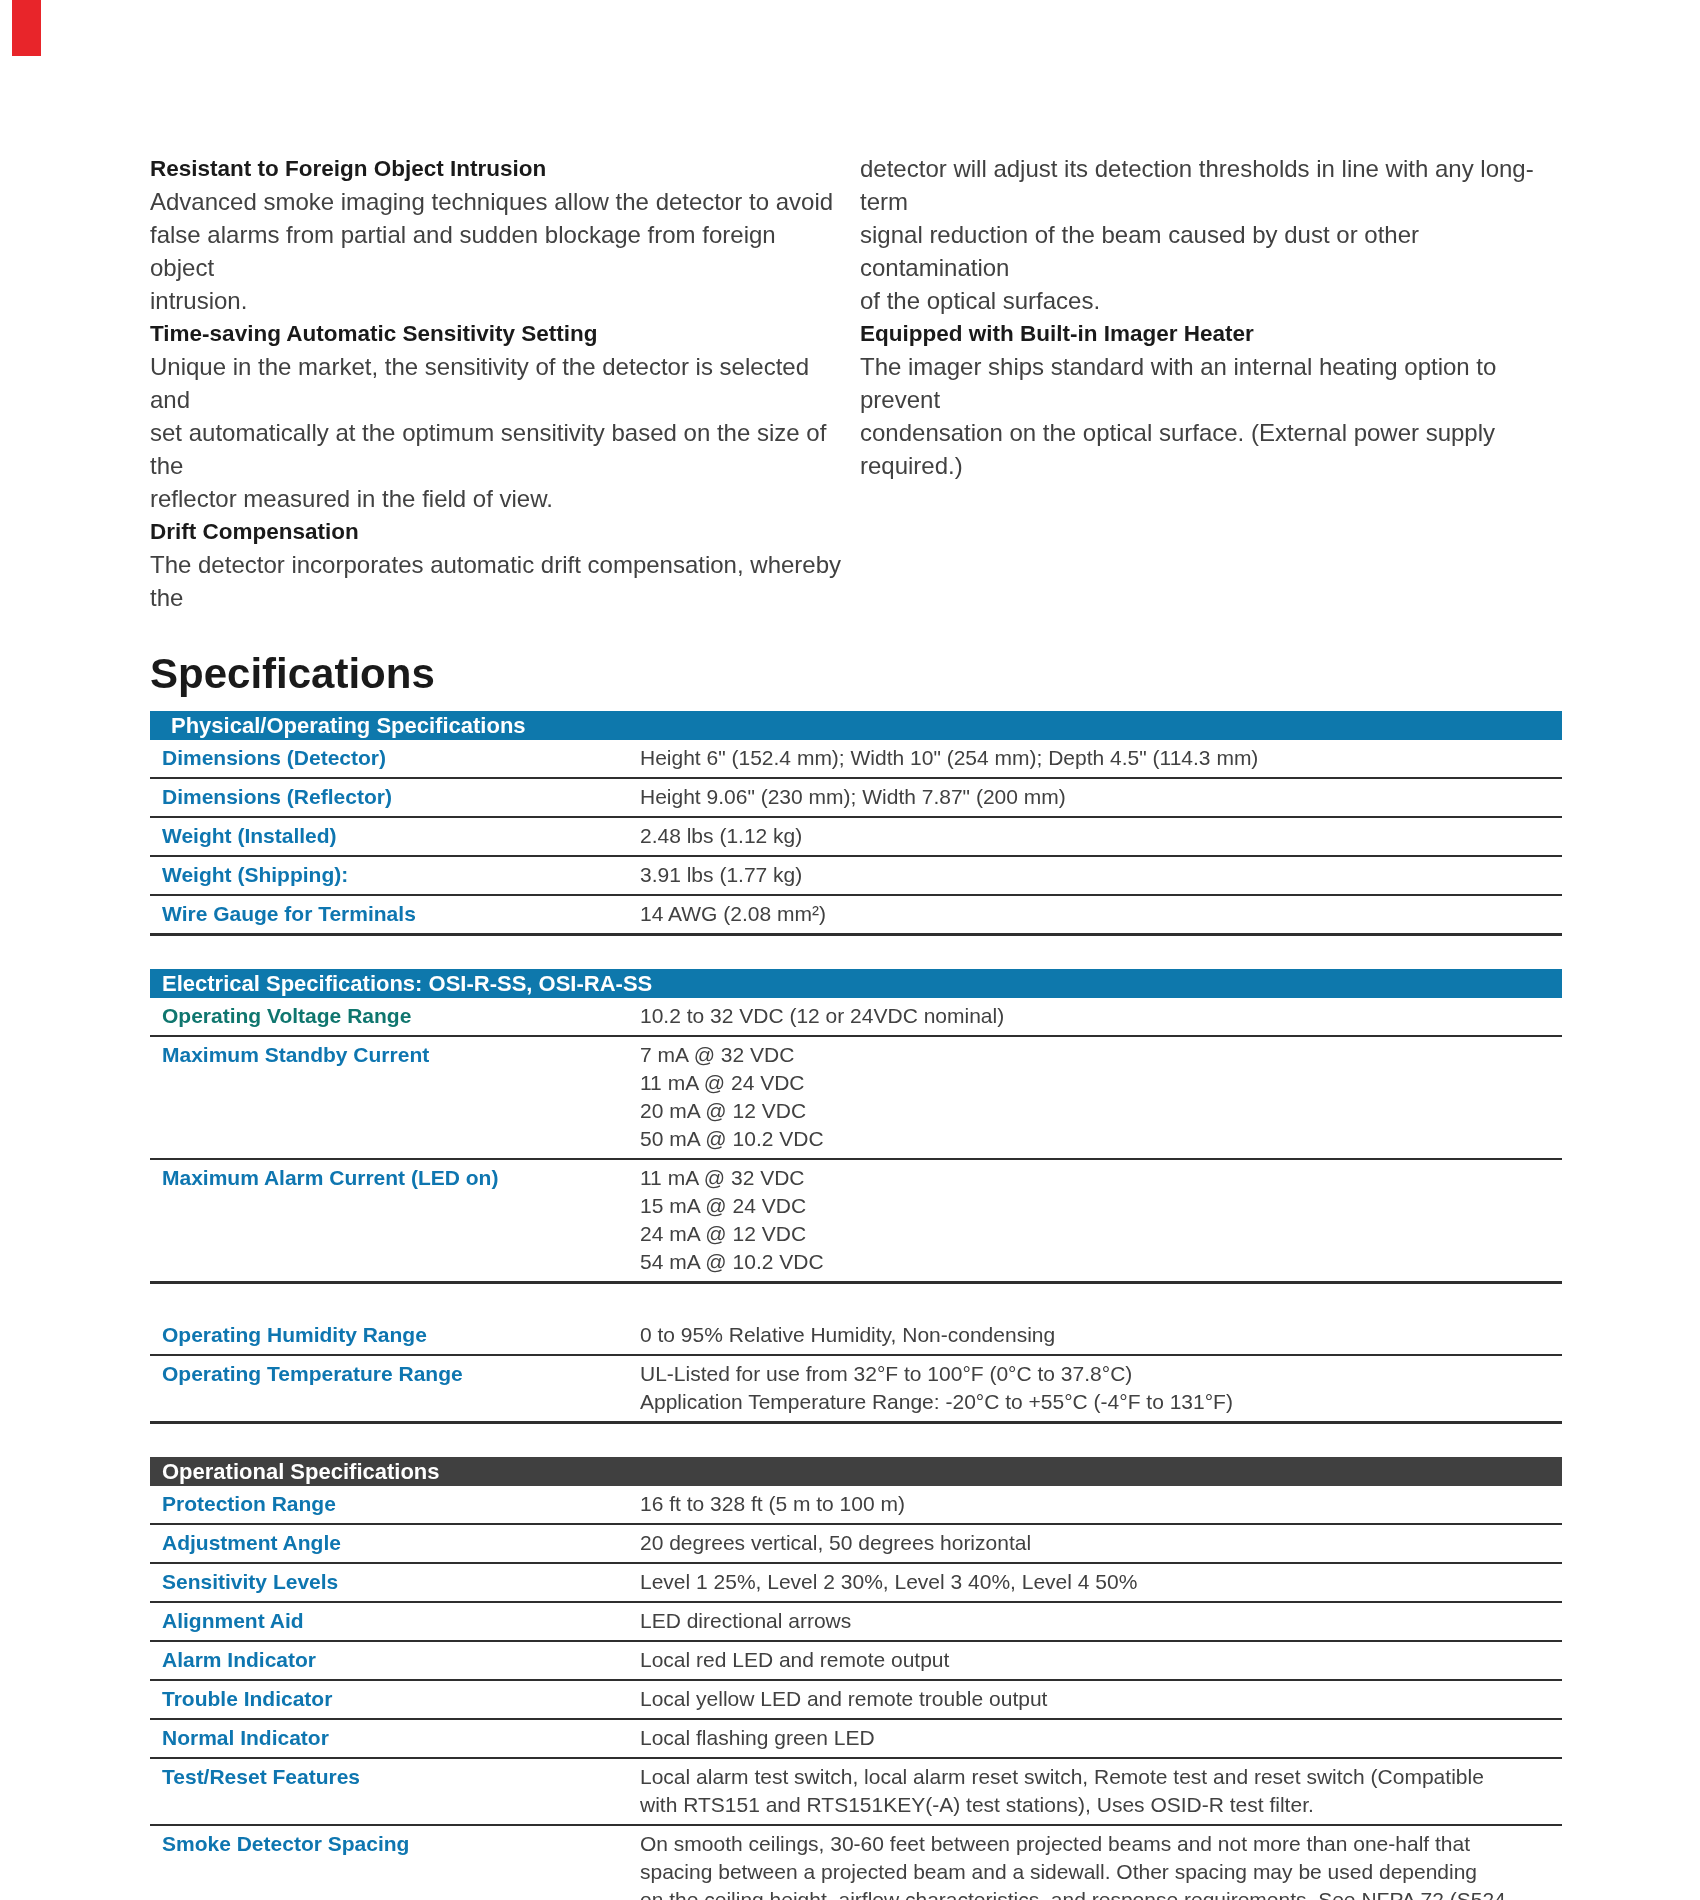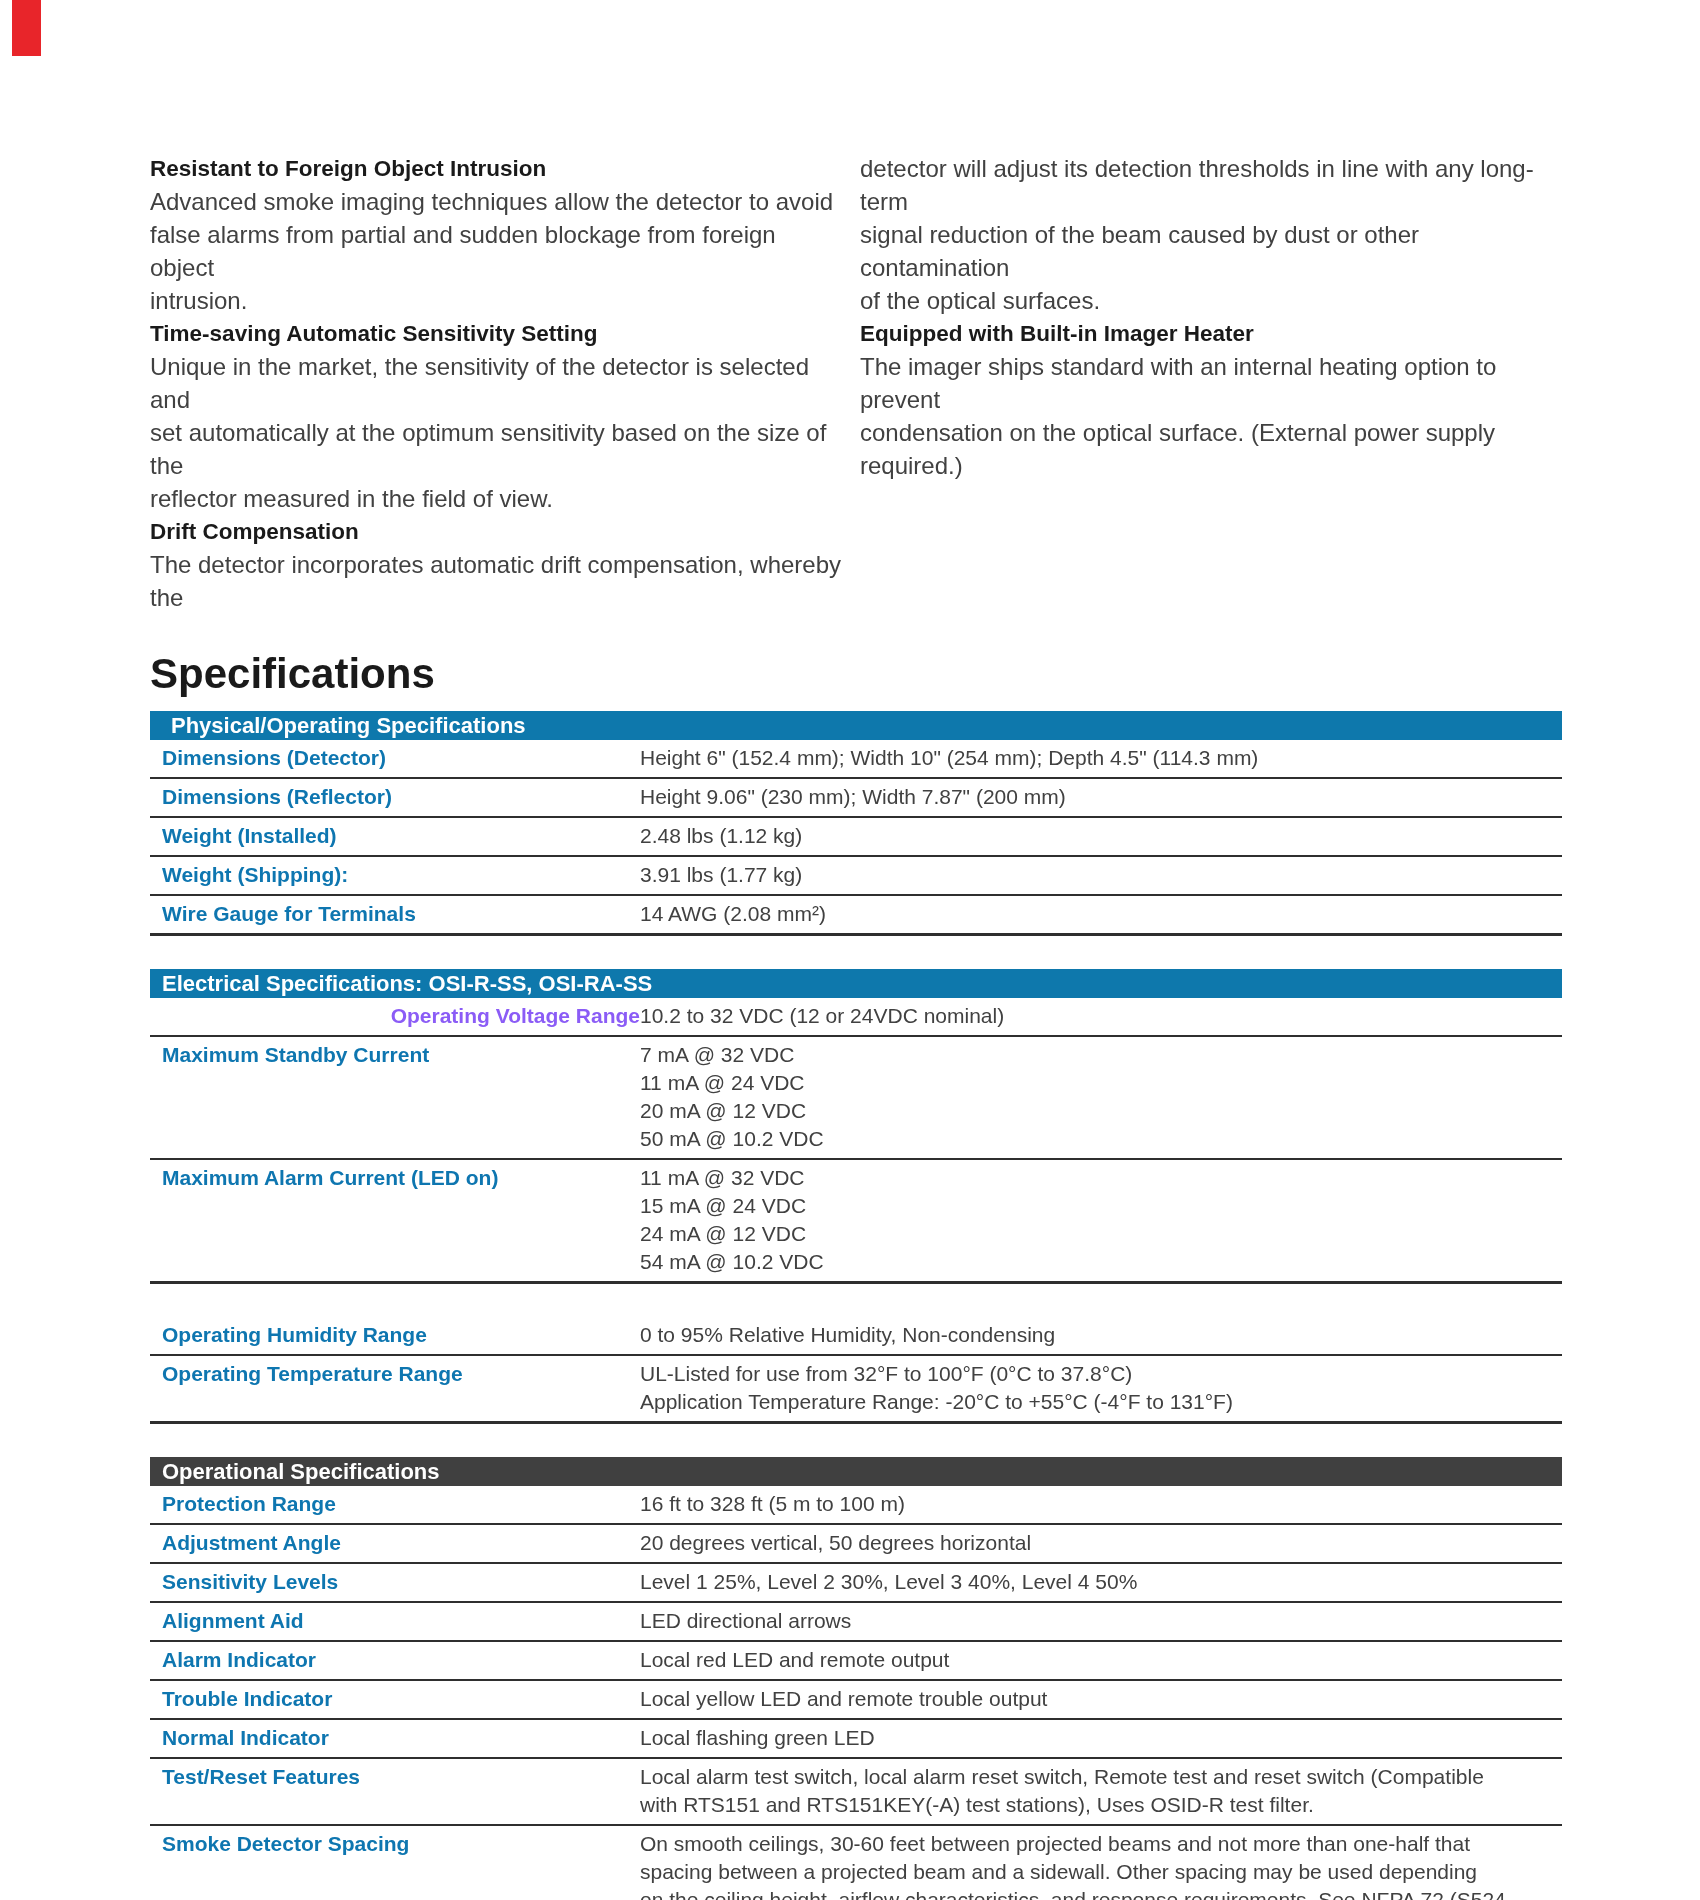--- a/index.html
+++ b/index.html
@@ -97,21 +97,21 @@
           <div class="spec-row-value">3.91 lbs (1.77 kg)</div>
         </div>
         <div class="spec-row">
           <div class="spec-row-label" style="color: rgb(14, 118, 176);">Wire Gauge for Terminals</div>
           <div class="spec-row-value">14 AWG (2.08 mm²)</div>
         </div>
       </div>
       <div class="spec-table">
         <div class="spec-table-header" style="background: rgb(14, 120, 172);">Electrical Specifications: OSI-R-SS, OSI-RA-SS</div>
         <div class="spec-row">
-          <div class="spec-row-label" style="color: #8b5cf6; text-align: right;">Operating Voltage Range</div>
+          <div class="spec-row-label" style="color: #0f766e;">Operating Voltage Range</div>
           <div class="spec-row-value">10.2 to 32 VDC (12 or 24VDC nominal)</div>
         </div>
         <div class="spec-row">
           <div class="spec-row-label" style="color: rgb(14, 118, 176);">Maximum Standby Current</div>
           <div class="spec-row-value">7 mA @ 32 VDC
 11 mA @ 24 VDC
 20 mA @ 12 VDC
 50 mA @ 10.2 VDC</div>
         </div>
         <div class="spec-row">

